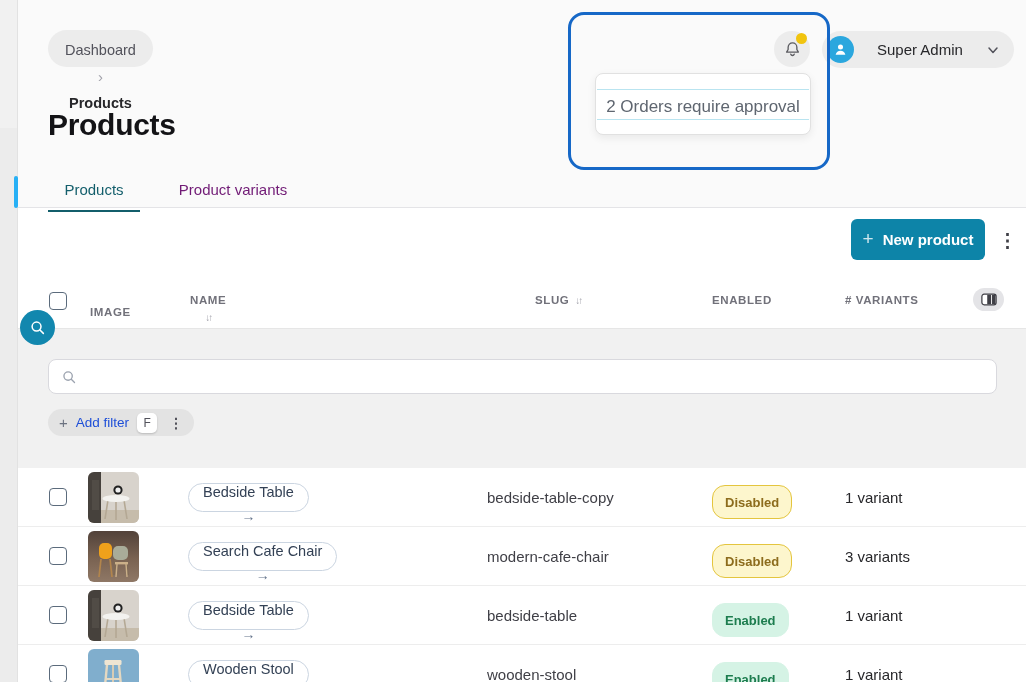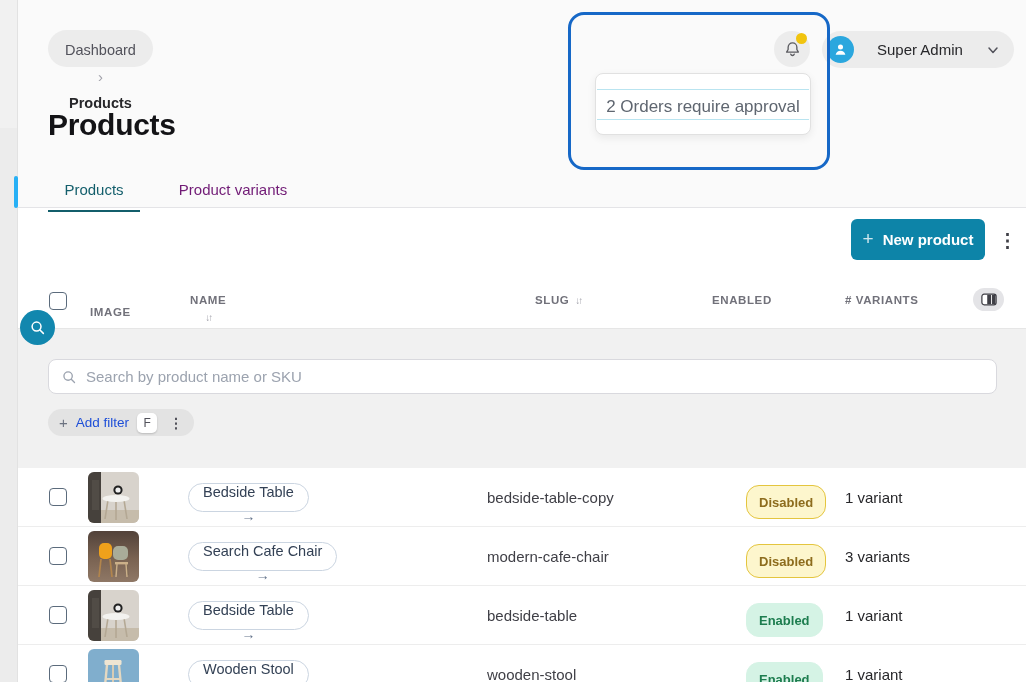--- a/index.html
+++ b/index.html
@@ -67,21 +67,21 @@
   .af-kebab { color:#52525b; font-size:14px; font-weight:700; margin-left:4px; }
 
   
   .rows { left:18px; top:468px; width:1008px; }
   .row { position:relative; height:59px; border-bottom:1px solid #ededed; background:#fff; }
   .row .checkbox { position:absolute; left:31px; top:20px; }
   .thumb { position:absolute; left:70px; top:4px; width:51px; height:51px; border-radius:6px; overflow:hidden; }
   .name-pill { position:absolute; left:170px; top:15px; height:29px; border:1px solid #cbd5e1; border-radius:15px; display:inline-flex; align-items:center; padding:0 14px; gap:8px; font-size:14.5px; color:#334155; background:#fff; white-space:nowrap;flex-direction:column; }
   .name-arrow { color:#64748b; font-size:14px; }
   .slug { position:absolute; left:469px; top:21px; font-size:15px; color:#3f3f46; }
-  .badge { position:absolute; left:728px; top:17px; height:26px; border-radius:13px; display:inline-flex; align-items:center; padding:16px 12px; font-size:13px; font-weight:700; }
+  .badge { position:absolute; left:694px; top:17px; height:26px; border-radius:13px; display:inline-flex; align-items:center; padding:16px 12px; font-size:13px; font-weight:700; }
   .badge-disabled { background:#fdf6cd; border:1.5px solid #e4c53e; color:#8d6c1d; }
   .badge-enabled { background:#d5f3e5; border:1.5px solid #d5f3e5; color:#1d7d4f; }
   .variants { position:absolute; left:827px; top:21px; font-size:15px; color:#27272a; }
 </style>
 </head>
 <body>
 
 <div class="abs side-strip"></div>
 <div class="abs side-strip-top"></div>
 <div class="abs side-indicator"></div>
@@ -174,21 +174,20 @@
     </svg>
   </span>
 </div>
 <div class="abs search-box">
   <span style="display:flex;">
     <svg width="16" height="16" viewBox="0 0 18 18" fill="none" stroke="#9ca3af" stroke-width="1.5" stroke-linecap="round">
       <circle cx="8" cy="8" r="4.7"></circle>
         <line x1="11.6" y1="11.6" x2="15.2" y2="15.2"></line>
     </svg>
   </span>
-  <input type="text" placeholder="Search by product name or SKU" style="">
 </div>
 <div class="abs add-filter">
   <span class="af-plus">+</span>
   <span class="af-label">Add filter</span>
   <span class="key-badge">F</span>
   <span class="af-kebab">⋮</span>
 </div>
 
 <div class="abs rows">
 

